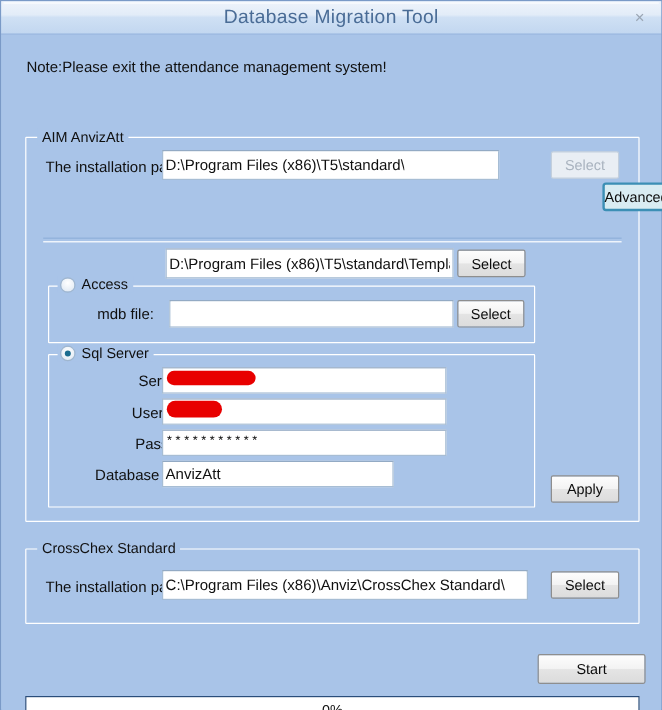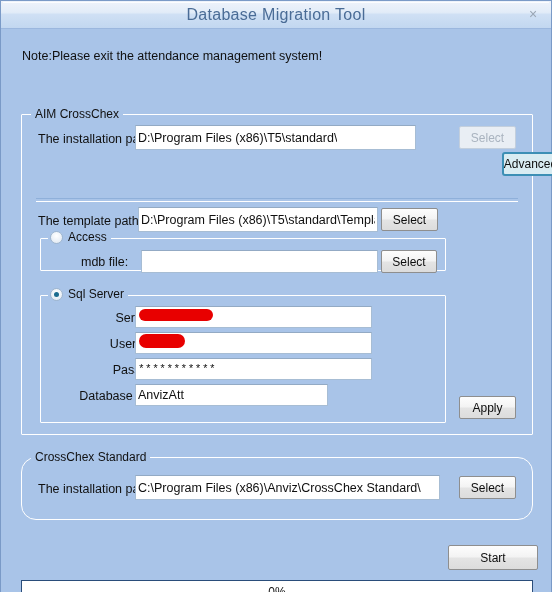--- a/index.html
+++ b/index.html
@@ -102,21 +102,21 @@
     color: #101010;
     white-space: nowrap;
     display: flex;
     align-items: center;
     gap: 5px;
   }
 
   #aim-group   { left: 20px;  top: 85px;  width: 512px; height: 321px; }
   #access-group{ left: 38px;  top: 208px; width: 406px; height: 47px; }
   #sql-group   { left: 38px;  top: 265px; width: 406px; height: 128px; }
-  #cc-group    { left: 20px;  top: 428px; width: 512px; height: 63px; border-radius: 15px; }
+  #cc-group    { left: 20px;  top: 428px; width: 512px; height: 63px; }
 
   .divider {
     position: absolute;
     left: 14px;
     right: 14px;
     top: 83px;
     height: 2px;
     border-top: 1px solid #8fb0da;
     border-bottom: 1px solid #ffffff;
   }
@@ -237,38 +237,37 @@
     <div class="titlebar-inner-line"></div>
     <div class="title-text">Database Migration Tool</div>
     <div class="close-btn">×</div>
   </div>
 
   <div class="client">
 
     <div class="note">Note:Please exit the attendance management system!</div>
 
     <div class="groupbox" id="aim-group">
-      <div class="gb-title">AIM CrossChex</div>
+      <div class="gb-title">AIM AnvizAtt</div>
 
       <div class="field-label" style="left:16px; top:17px; width:118px;">The installation pa</div>
       <div class="tbox" style="left:113px; top:10px; width:281px; height:25px;">
         <span class="txt">D:\Program Files (x86)\T5\standard\</span>
       </div>
       <div class="btn disabled" style="left:437px; top:11px; width:57px; height:23px;">Select</div>
       <div class="btn focus" style="left:437px; top:37px; width:57px; height:24px;margin-left:43px;">Advanced</div>
 
       <div class="divider"></div>
 
-      <div class="field-label" style="left:16px; top:99px; width:122px;">The template path</div>
       <div class="tbox" style="left:116px; top:92px; width:240px; height:25px;">
         <span class="txt">D:\Program Files (x86)\T5\standard\Template\</span>
       </div>
       <div class="btn" style="left:359px; top:93px; width:57px; height:23px;">Select</div>
 
-      <div class="groupbox" id="access-group" style="left:18px; top:123px; width:406px; height:33px;">
+      <div class="groupbox" id="access-group" style="left:18px; top:123px; width:406px; height:48px;">
         <div class="gb-radio-title">
           <span class="radio"></span>
           <span>Access</span>
         </div>
         <div class="field-label" style="left:40px; top:16px;">mdb file:</div>
         <div class="tbox" style="left:100px; top:11px; width:237px; height:23px;">
           <span class="txt"></span>
         </div>
         <div class="btn" style="left:340px; top:11px; width:56px; height:23px;">Select</div>
       </div>

